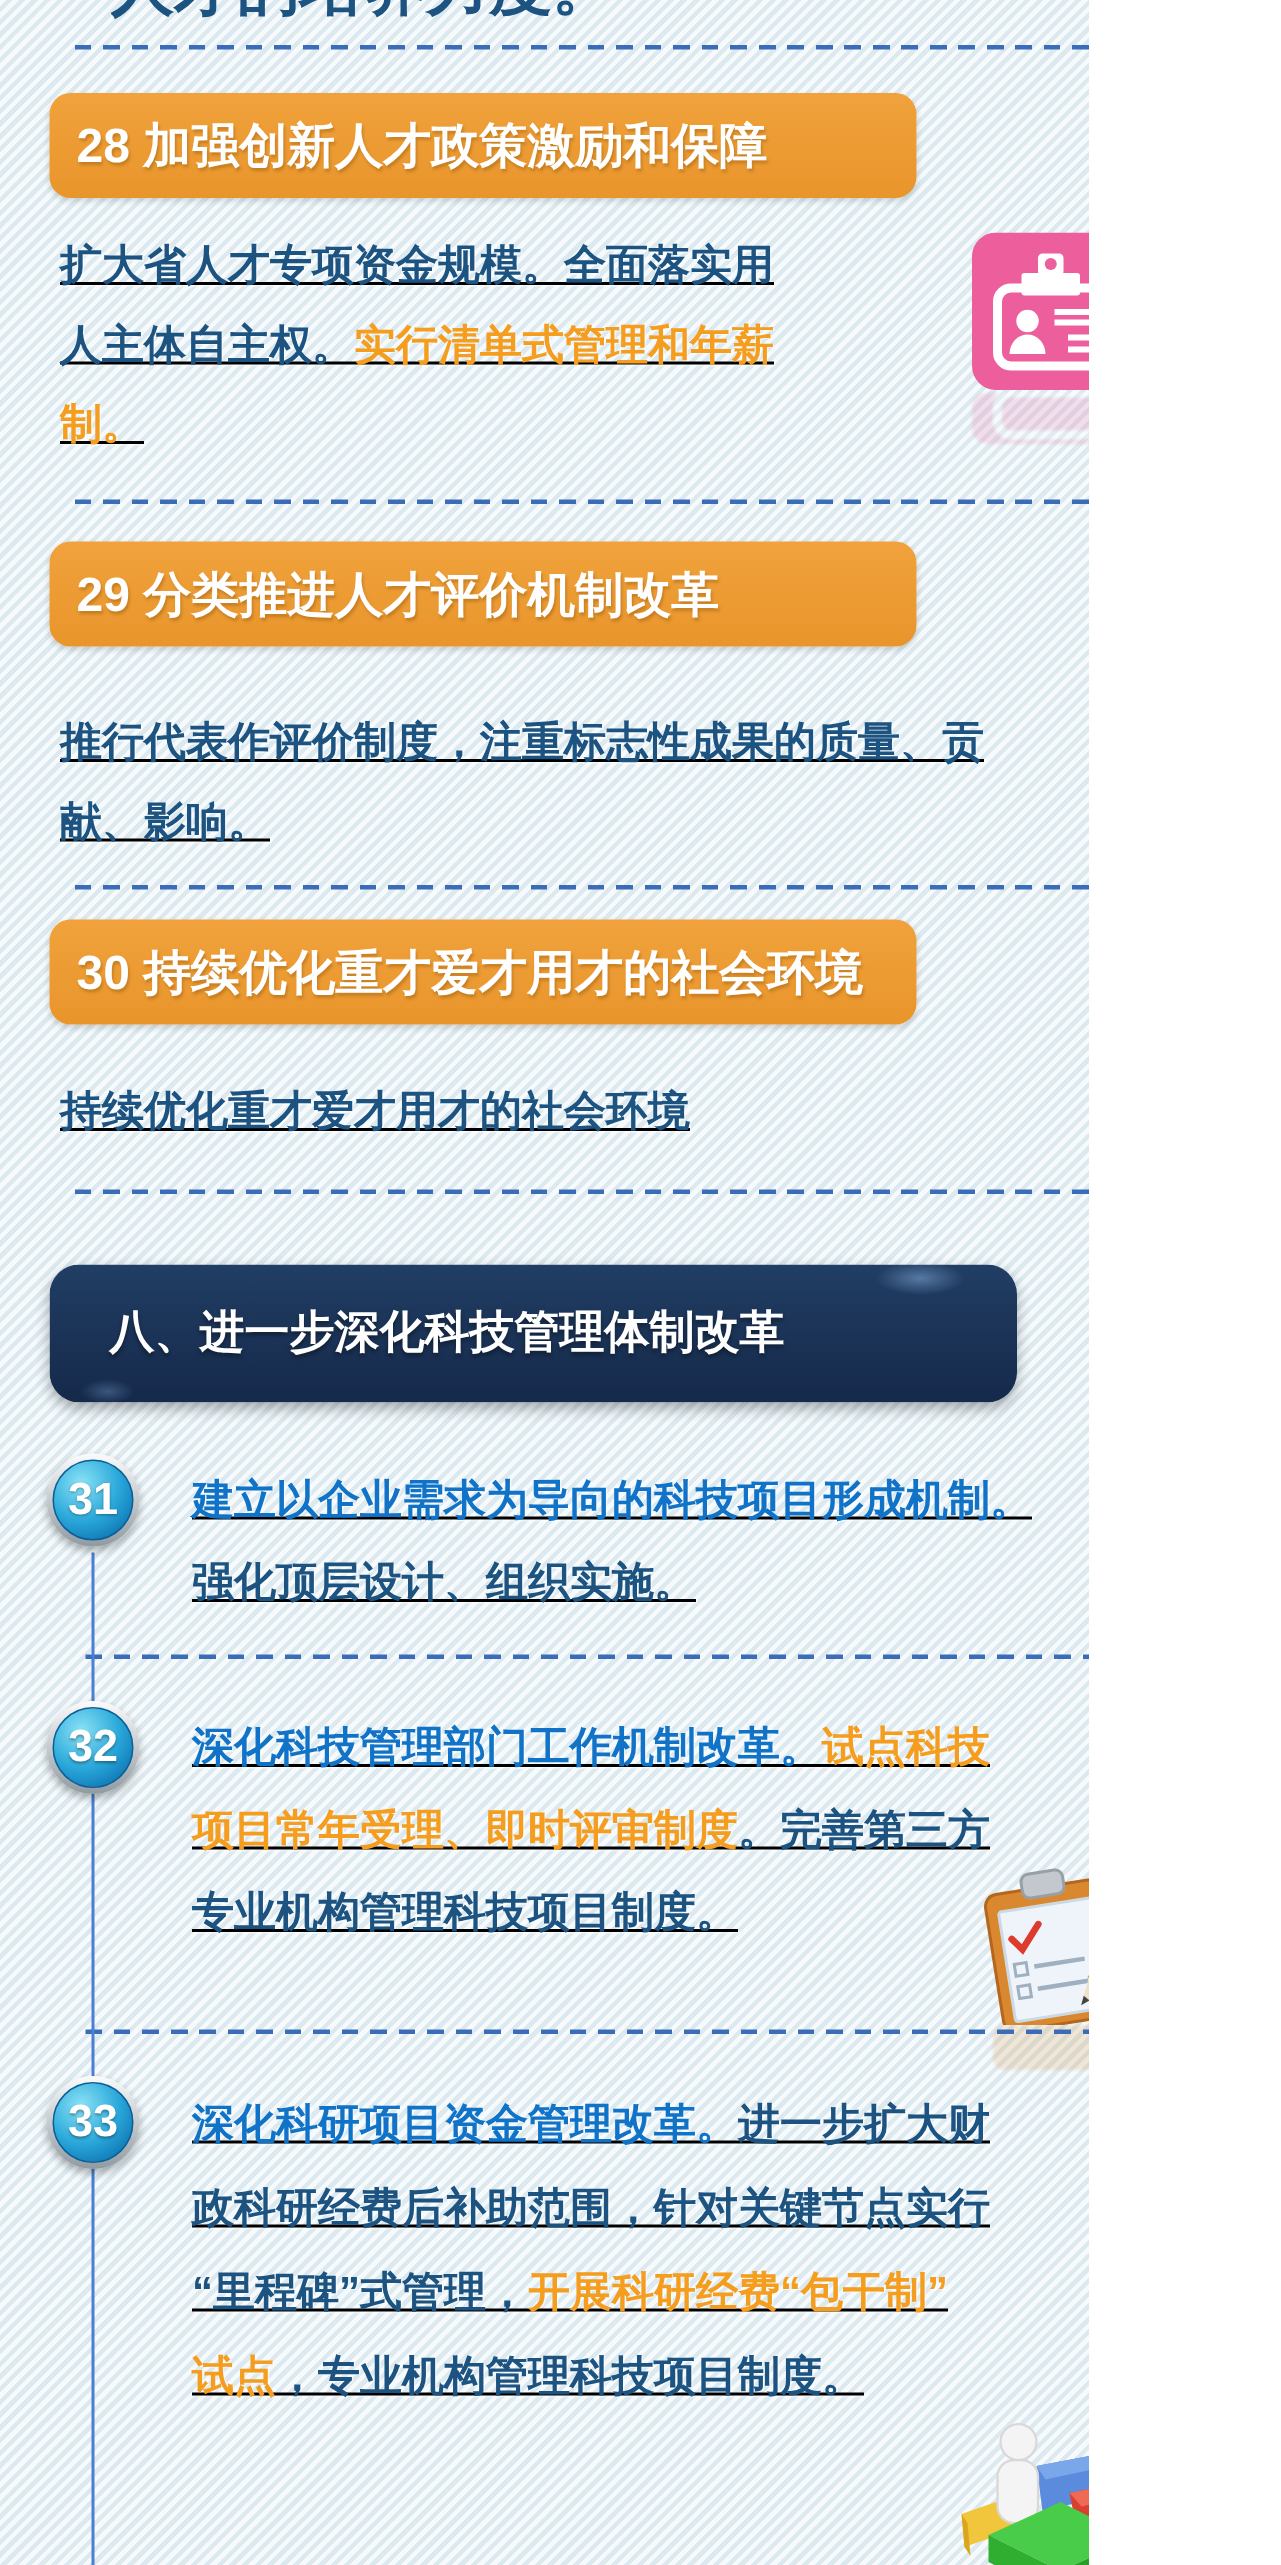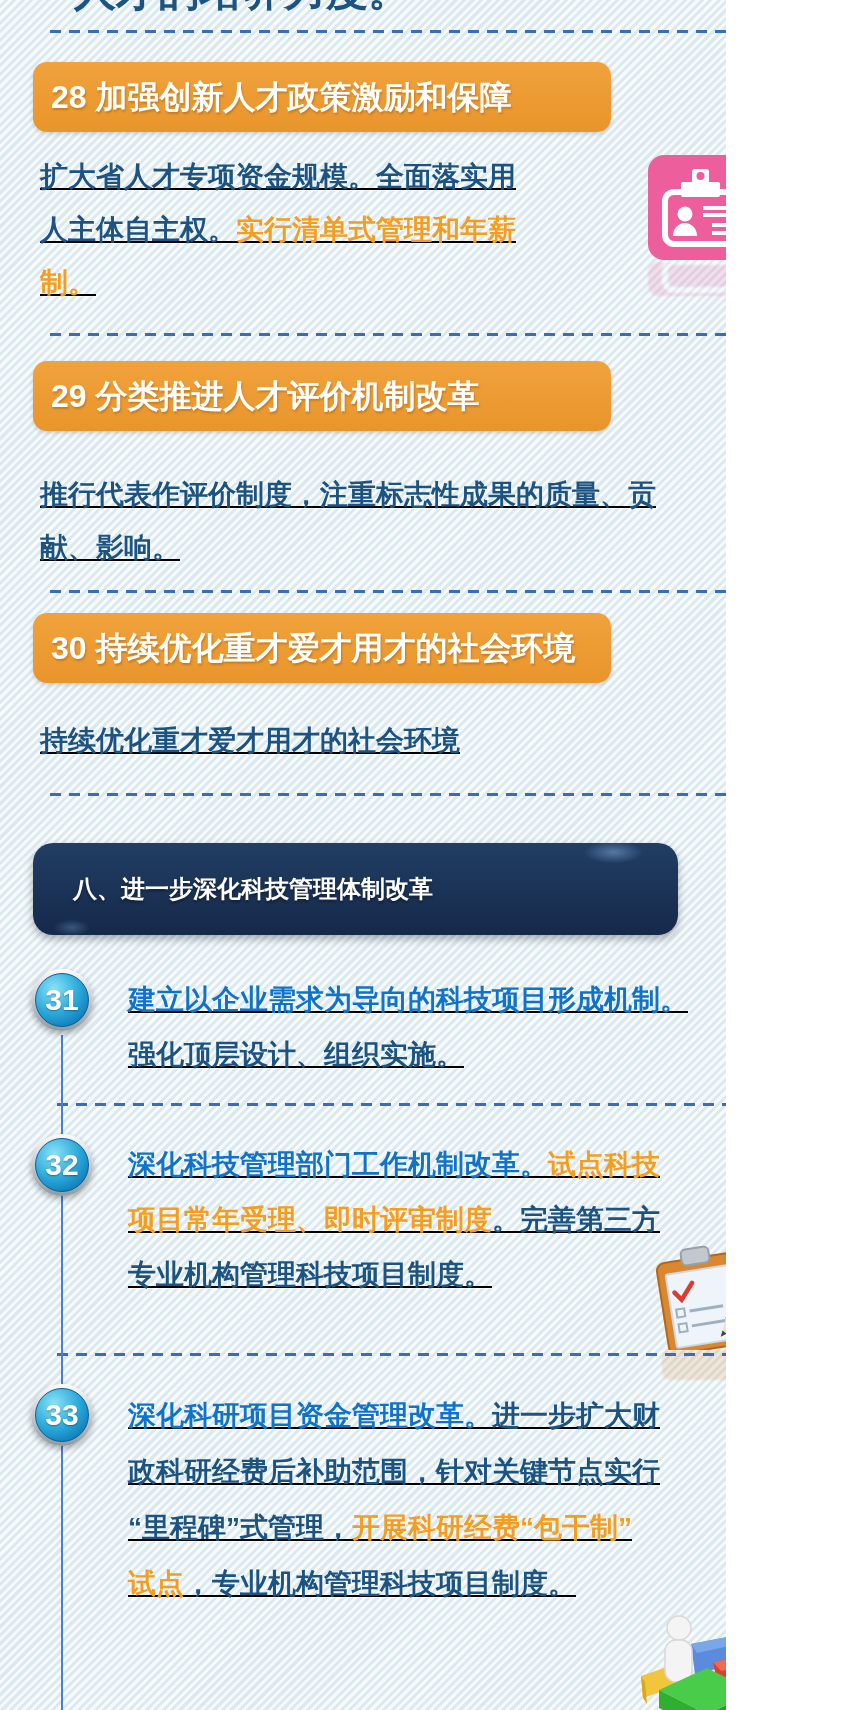--- a/index.html
+++ b/index.html
@@ -27,21 +27,21 @@
     white-space:nowrap;text-shadow:1px 2px 2px rgba(128,74,0,.35);
   }
   
   .banner-navy{
     position:absolute;left:33px;top:843px;width:645px;height:92px;border-radius:20px;
     background:
       radial-gradient(42px 16px at 90% 10%,rgba(130,170,215,.55),transparent 70%),
       radial-gradient(26px 12px at 6% 92%,rgba(110,150,195,.4),transparent 70%),
       linear-gradient(180deg,#213e64,#15294a);
     box-shadow:0 4px 9px rgba(0,0,0,.3);
-    color:#fff;font-size:24px;line-height:92px;padding-left:40px;box-sizing:border-box;
+    color:#fff;font-size:30px;line-height:92px;padding-left:40px;box-sizing:border-box;
     white-space:nowrap;text-shadow:0 2px 3px rgba(0,0,0,.4);
   }
   
   .tblock{position:absolute;font-size:28px;white-space:nowrap;
     text-shadow:1px 1px 0 rgba(255,255,255,.55);text-decoration:underline;}
   .tblock .ln{display:block;height:53px;line-height:53px;}
   .tblock.item .ln{height:55px;line-height:55px;}
   .tblock.item33 .ln{height:56px;line-height:56px;}
   
   .vline{position:absolute;left:61px;top:1035px;width:2px;height:675px;background:#4a7fd4;z-index:1;}

